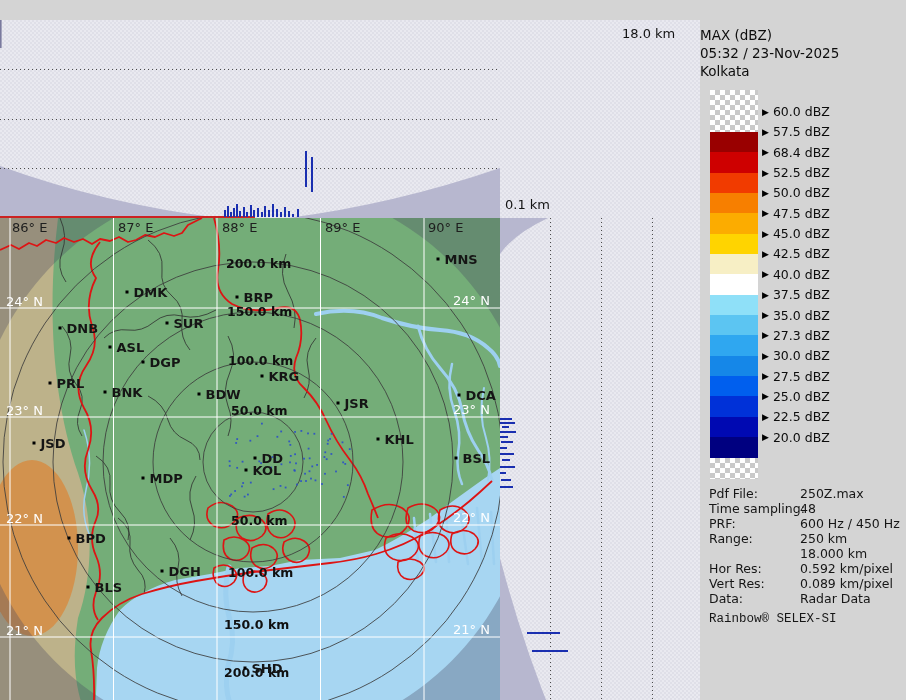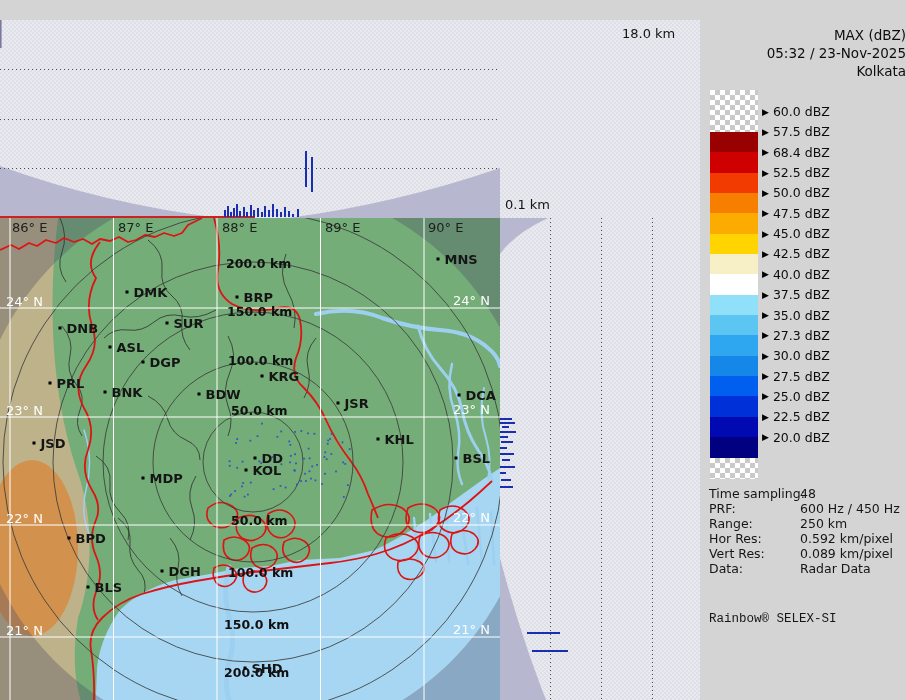--- a/index.html
+++ b/index.html
@@ -12,21 +12,21 @@
            background-size:10px 10px;}
   #panels{position:absolute;left:0;top:0;width:700px;height:700px;}
   #topProfile{position:absolute;left:0;top:0;width:500px;height:198px;}
   #rightProfile{position:absolute;left:500px;top:198px;width:200px;height:502px;}
   #mapWrap{position:absolute;left:0;top:198px;width:500px;height:502px;}
   svg{display:block;}
   svg text{font-family:"DejaVu Sans","Liberation Sans",sans-serif;}
   .hlabel{position:absolute;font-size:13px;color:#141414;}
   
   #legend{position:absolute;left:700px;top:0;width:206px;height:700px;background:#D4D4D4;}
-  #legendHead{position:absolute;left:0;top:6px;width:206px;text-align:right;
+  #legendHead{position:absolute;left:0;top:6px;width:206px;text-align:left;
               font-size:13.5px;line-height:18px;color:#0d0d0d;}
   #swatches{position:absolute;left:10px;top:70px;width:48px;}
   #swatches .band{width:48px;}
   #scaleLabels{position:absolute;left:0;top:0;width:206px;height:470px;}
   .scaleRow{position:absolute;left:62px;display:flex;align-items:center;height:14px;
             font-size:12.5px;color:#0d0d0d;white-space:nowrap;}
   .scaleRow .tri{font-size:9px;margin-right:4px;color:#000;}
   #meta{position:absolute;left:9px;top:466px;width:194px;font-size:12.5px;line-height:15px;}
   .metaRow{display:grid;grid-template-columns:91px auto;white-space:nowrap;}
   #legendFooter{position:absolute;left:9px;top:592px;font-size:12.5px;font-family:Liberation Mono, monospace;}
@@ -430,30 +430,38 @@
           <span class="tri">▶</span>
           <span>22.5 dBZ</span>
         </div>
         <div class="scaleRow" style="top: 410.1px;">
           <span class="tri">▶</span>
           <span>20.0 dBZ</span>
         </div>
       </div>
     <div id="meta">
         <div class="metaRow">
+          <span>Pdf File:</span>
+          <span>250Z.max</span>
+        </div>
+        <div class="metaRow">
           <span>Time sampling:</span>
           <span>48</span>
         </div>
         <div class="metaRow">
           <span>PRF:</span>
           <span>600 Hz / 450 Hz</span>
         </div>
         <div class="metaRow">
           <span>Range:</span>
           <span>250 km</span>
+        </div>
+        <div class="metaRow">
+          <span></span>
+          <span>18.000 km</span>
         </div>
         <div class="metaRow">
           <span>Hor Res:</span>
           <span>0.592 km/pixel</span>
         </div>
         <div class="metaRow">
           <span>Vert Res:</span>
           <span>0.089 km/pixel</span>
         </div>
         <div class="metaRow">

